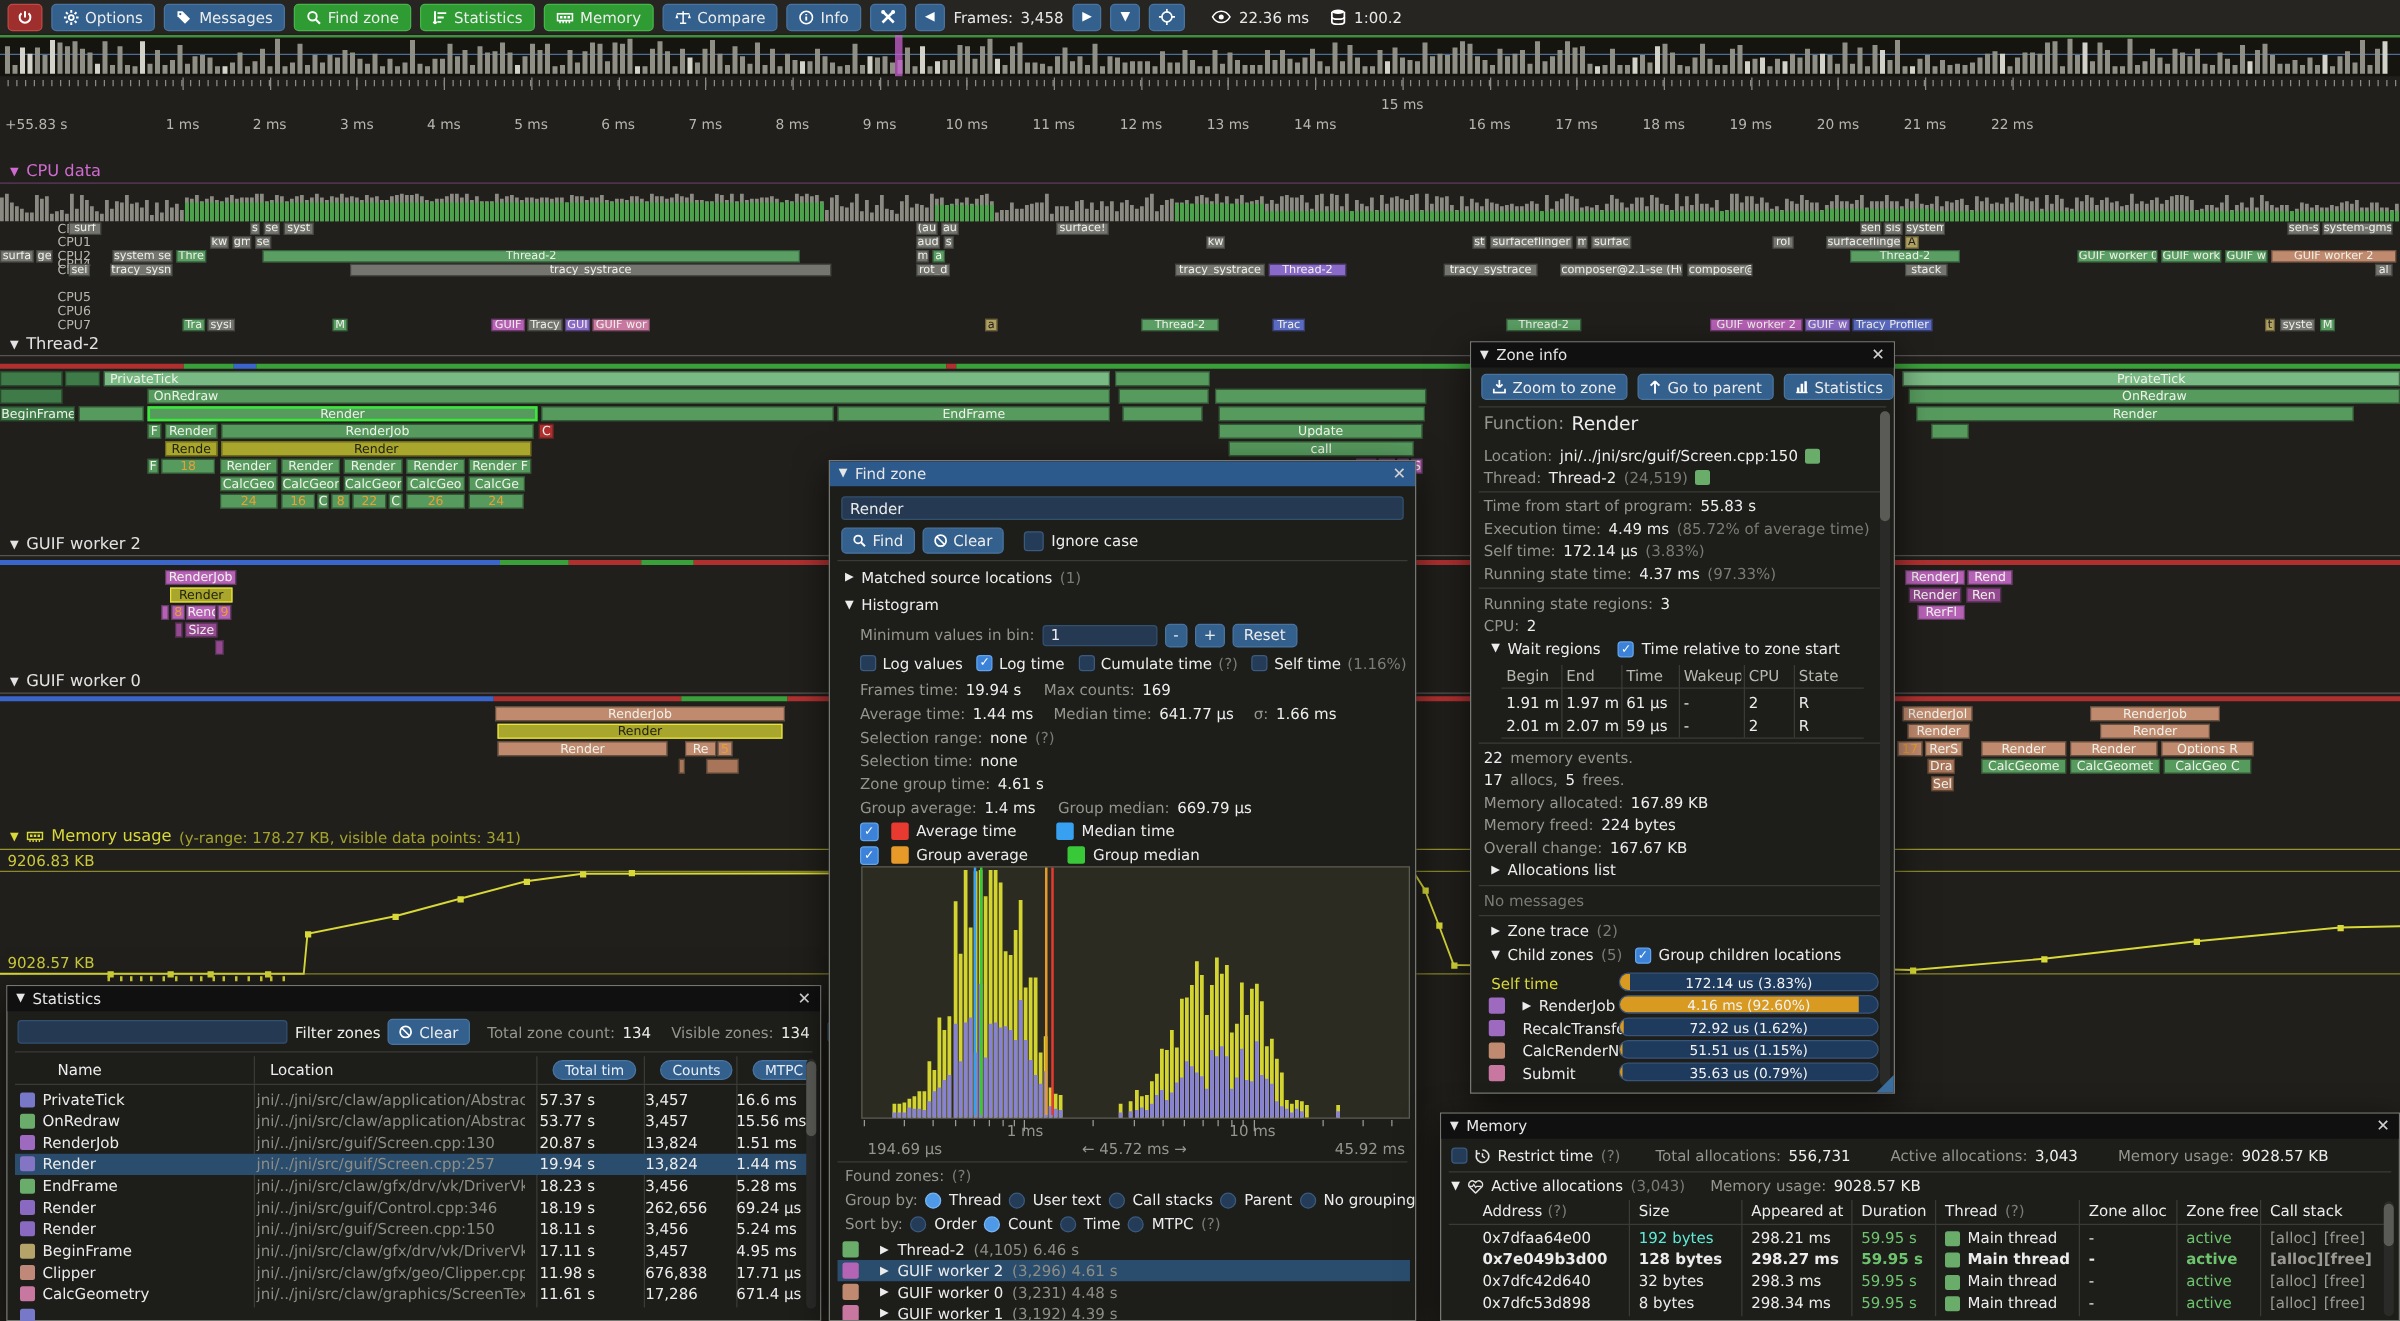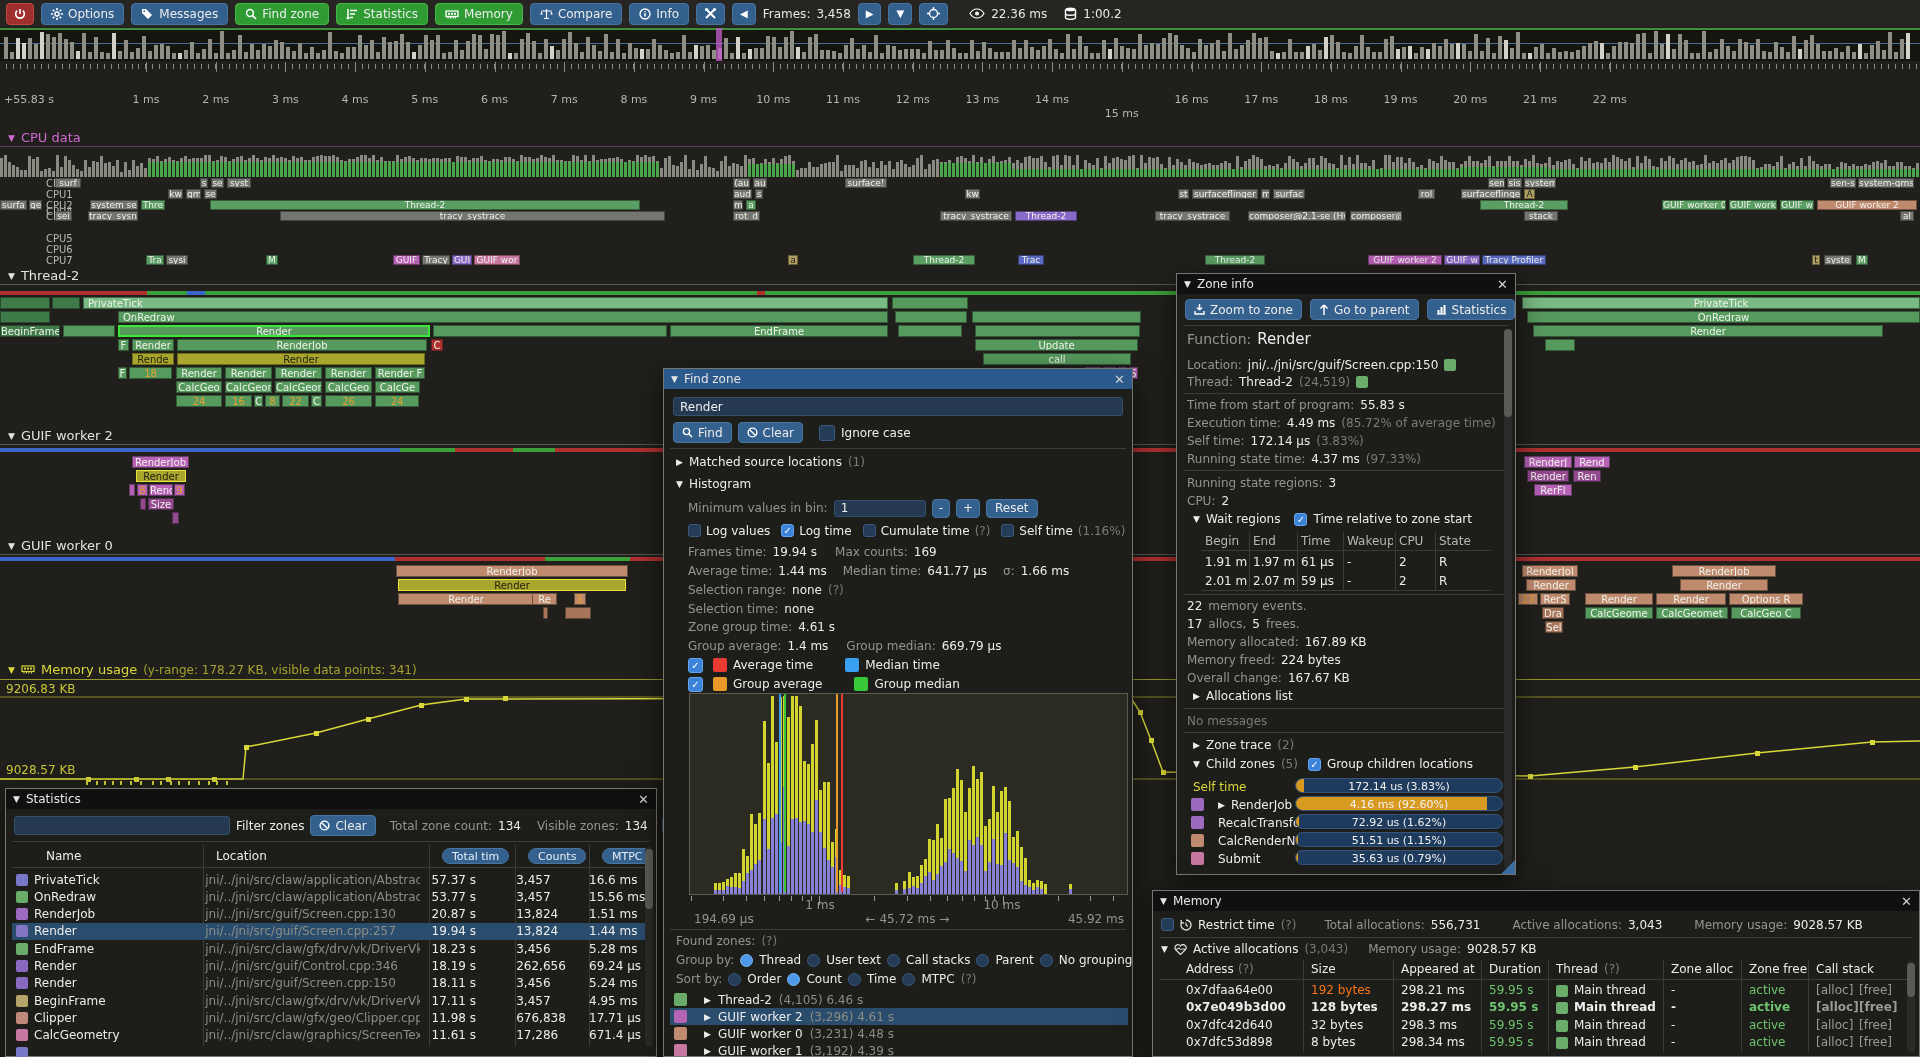--- a/index.html
+++ b/index.html
@@ -837,21 +837,21 @@
       <div class="rlabel" style="left: 773.3px; top: 31px;">10 ms</div>
       <div class="rtick" style="left: 843px; top: 0px; height: 10px;"></div>
       <div class="rlabel" style="left: 843px; top: 31px;">11 ms</div>
       <div class="rtick" style="left: 912.7px; top: 0px; height: 10px;"></div>
       <div class="rlabel" style="left: 912.7px; top: 31px;">12 ms</div>
       <div class="rtick" style="left: 982.4px; top: 0px; height: 10px;"></div>
       <div class="rlabel" style="left: 982.4px; top: 31px;">13 ms</div>
       <div class="rtick" style="left: 1052.1px; top: 0px; height: 10px;"></div>
       <div class="rlabel" style="left: 1052.1px; top: 31px;">14 ms</div>
       <div class="rtick" style="left: 1121.8px; top: 0px; height: 10px;"></div>
-      <div class="rlabel" style="left: 1121.8px; top: 45px;">15 ms</div>
+      <div class="rlabel" style="left: 1121.8px; top: 15px;">15 ms</div>
       <div class="rtick" style="left: 1191.5px; top: 0px; height: 10px;"></div>
       <div class="rlabel" style="left: 1191.5px; top: 31px;">16 ms</div>
       <div class="rtick" style="left: 1261.2px; top: 0px; height: 10px;"></div>
       <div class="rlabel" style="left: 1261.2px; top: 31px;">17 ms</div>
       <div class="rtick" style="left: 1330.9px; top: 0px; height: 10px;"></div>
       <div class="rlabel" style="left: 1330.9px; top: 31px;">18 ms</div>
       <div class="rtick" style="left: 1400.6px; top: 0px; height: 10px;"></div>
       <div class="rlabel" style="left: 1400.6px; top: 31px;">19 ms</div>
       <div class="rtick" style="left: 1470.3px; top: 0px; height: 10px;"></div>
       <div class="rlabel" style="left: 1470.3px; top: 31px;">20 ms</div>
@@ -1965,21 +1965,21 @@
       <div class="zn zc-m2" style="left: 148px; top: 498px; width: 26px;">Size</div>
       <div class="zn zc-m2" style="left: 172px; top: 512px; width: 7px;"></div>
       <div class="zn zc-m" style="left: 1524px; top: 456px; width: 48px;">RenderJ</div>
       <div class="zn zc-m" style="left: 1574px; top: 456px; width: 36px;">Rend</div>
       <div class="zn zc-m2" style="left: 1527px; top: 470px; width: 42px;">Render</div>
       <div class="zn zc-m2" style="left: 1573px; top: 470px; width: 28px;">Ren</div>
       <div class="zn zc-m" style="left: 1534px; top: 484px; width: 38px;">RerFl</div>
       <div class="zn zc-s" style="left: 396px; top: 565px; width: 232px;">RenderJob</div>
       <div class="zn zc-y yh" style="left: 398px; top: 579px; width: 228px;">Render</div>
       <div class="zn zc-s" style="left: 398px; top: 593px; width: 136px;">Render</div>
-      <div class="zn zc-s" style="left: 532px; top: 593px; width: 25px;">Re</div>
+      <div class="zn zc-s" style="left: 548px; top: 593px; width: 25px;">Re</div>
       <div class="zn zc-s tc-o" style="left: 574px; top: 593px; width: 12px;">5</div>
       <div class="zn zc-s2" style="left: 543px; top: 607px; width: 5px;"></div>
       <div class="zn zc-s2" style="left: 565px; top: 607px; width: 26px;"></div>
       <div class="zn zc-s" style="left: 1522px; top: 565px; width: 56px;">RenderJol</div>
       <div class="zn zc-s" style="left: 1672px; top: 565px; width: 104px;">RenderJob</div>
       <div class="zn zc-s" style="left: 1526px; top: 579px; width: 50px;">Render</div>
       <div class="zn zc-s" style="left: 1680px; top: 579px; width: 88px;">Render</div>
       <div class="zn zc-s tc-o" style="left: 1518px; top: 593px; width: 20px;">17</div>
       <div class="zn zc-s" style="left: 1540px; top: 593px; width: 30px;">RerS</div>
       <div class="zn zc-s" style="left: 1585px; top: 593px; width: 68px;">Render</div>
@@ -2731,21 +2731,21 @@
         <div class="vsep" style="left: 510px; top: 69px; height: 93px;"></div>
         <div style="position: absolute; left: 596px; top: 71px; color: rgb(236, 236, 236); white-space: nowrap;">Zone free</div>
         <div class="vsep" style="left: 588px; top: 69px; height: 93px;"></div>
         <div style="position: absolute; left: 663px; top: 71px; color: rgb(236, 236, 236); white-space: nowrap;">Call stack</div>
         <div class="vsep" style="left: 655px; top: 69px; height: 93px;"></div>
         <div class="hsep" style="top: 88px;"></div>
       </div>
     <div id="memrows">
         <div style="position: absolute; left: 0px; top: 92px; width: 748px; height: 17px;">
           <div style="position: absolute; left: 33px; top: 0px; color: rgb(236, 236, 236); white-space: nowrap;">0x7dfaa64e00</div>
-          <div style="position: absolute; left: 158px; top: 0px; color: #f97316; white-space: nowrap;">192 bytes</div>
+          <div style="position: absolute; left: 158px; top: 0px; color: #5eead4; white-space: nowrap;">192 bytes</div>
           <div style="position: absolute; left: 248px; top: 0px; color: rgb(236, 236, 236); white-space: nowrap;">298.21 ms</div>
           <div style="position: absolute; left: 336px; top: 0px; color: rgb(110, 196, 110); white-space: nowrap;">59.95 s</div>
           <div class="sw" style="position: absolute; left: 403px; top: 2px; background: rgb(106, 172, 106);"></div>
           <div style="position: absolute; left: 421px; top: 0px; color: rgb(236, 236, 236); white-space: nowrap;">Main thread</div>
           <div style="position: absolute; left: 518px; top: 0px; color: rgb(236, 236, 236); white-space: nowrap;">-</div>
           <div style="position: absolute; left: 596px; top: 0px; color: rgb(110, 196, 110); white-space: nowrap;">active</div>
           <div style="position: absolute; left: 663px; top: 0px; color: rgb(154, 154, 146); white-space: nowrap;">[alloc]</div>
           <div style="position: absolute; left: 706px; top: 0px; color: rgb(154, 154, 146); white-space: nowrap;">[free]</div>
         </div>
         <div style="position: absolute; left: 0px; top: 109.4px; width: 748px; height: 17px; font-weight: bold;">

